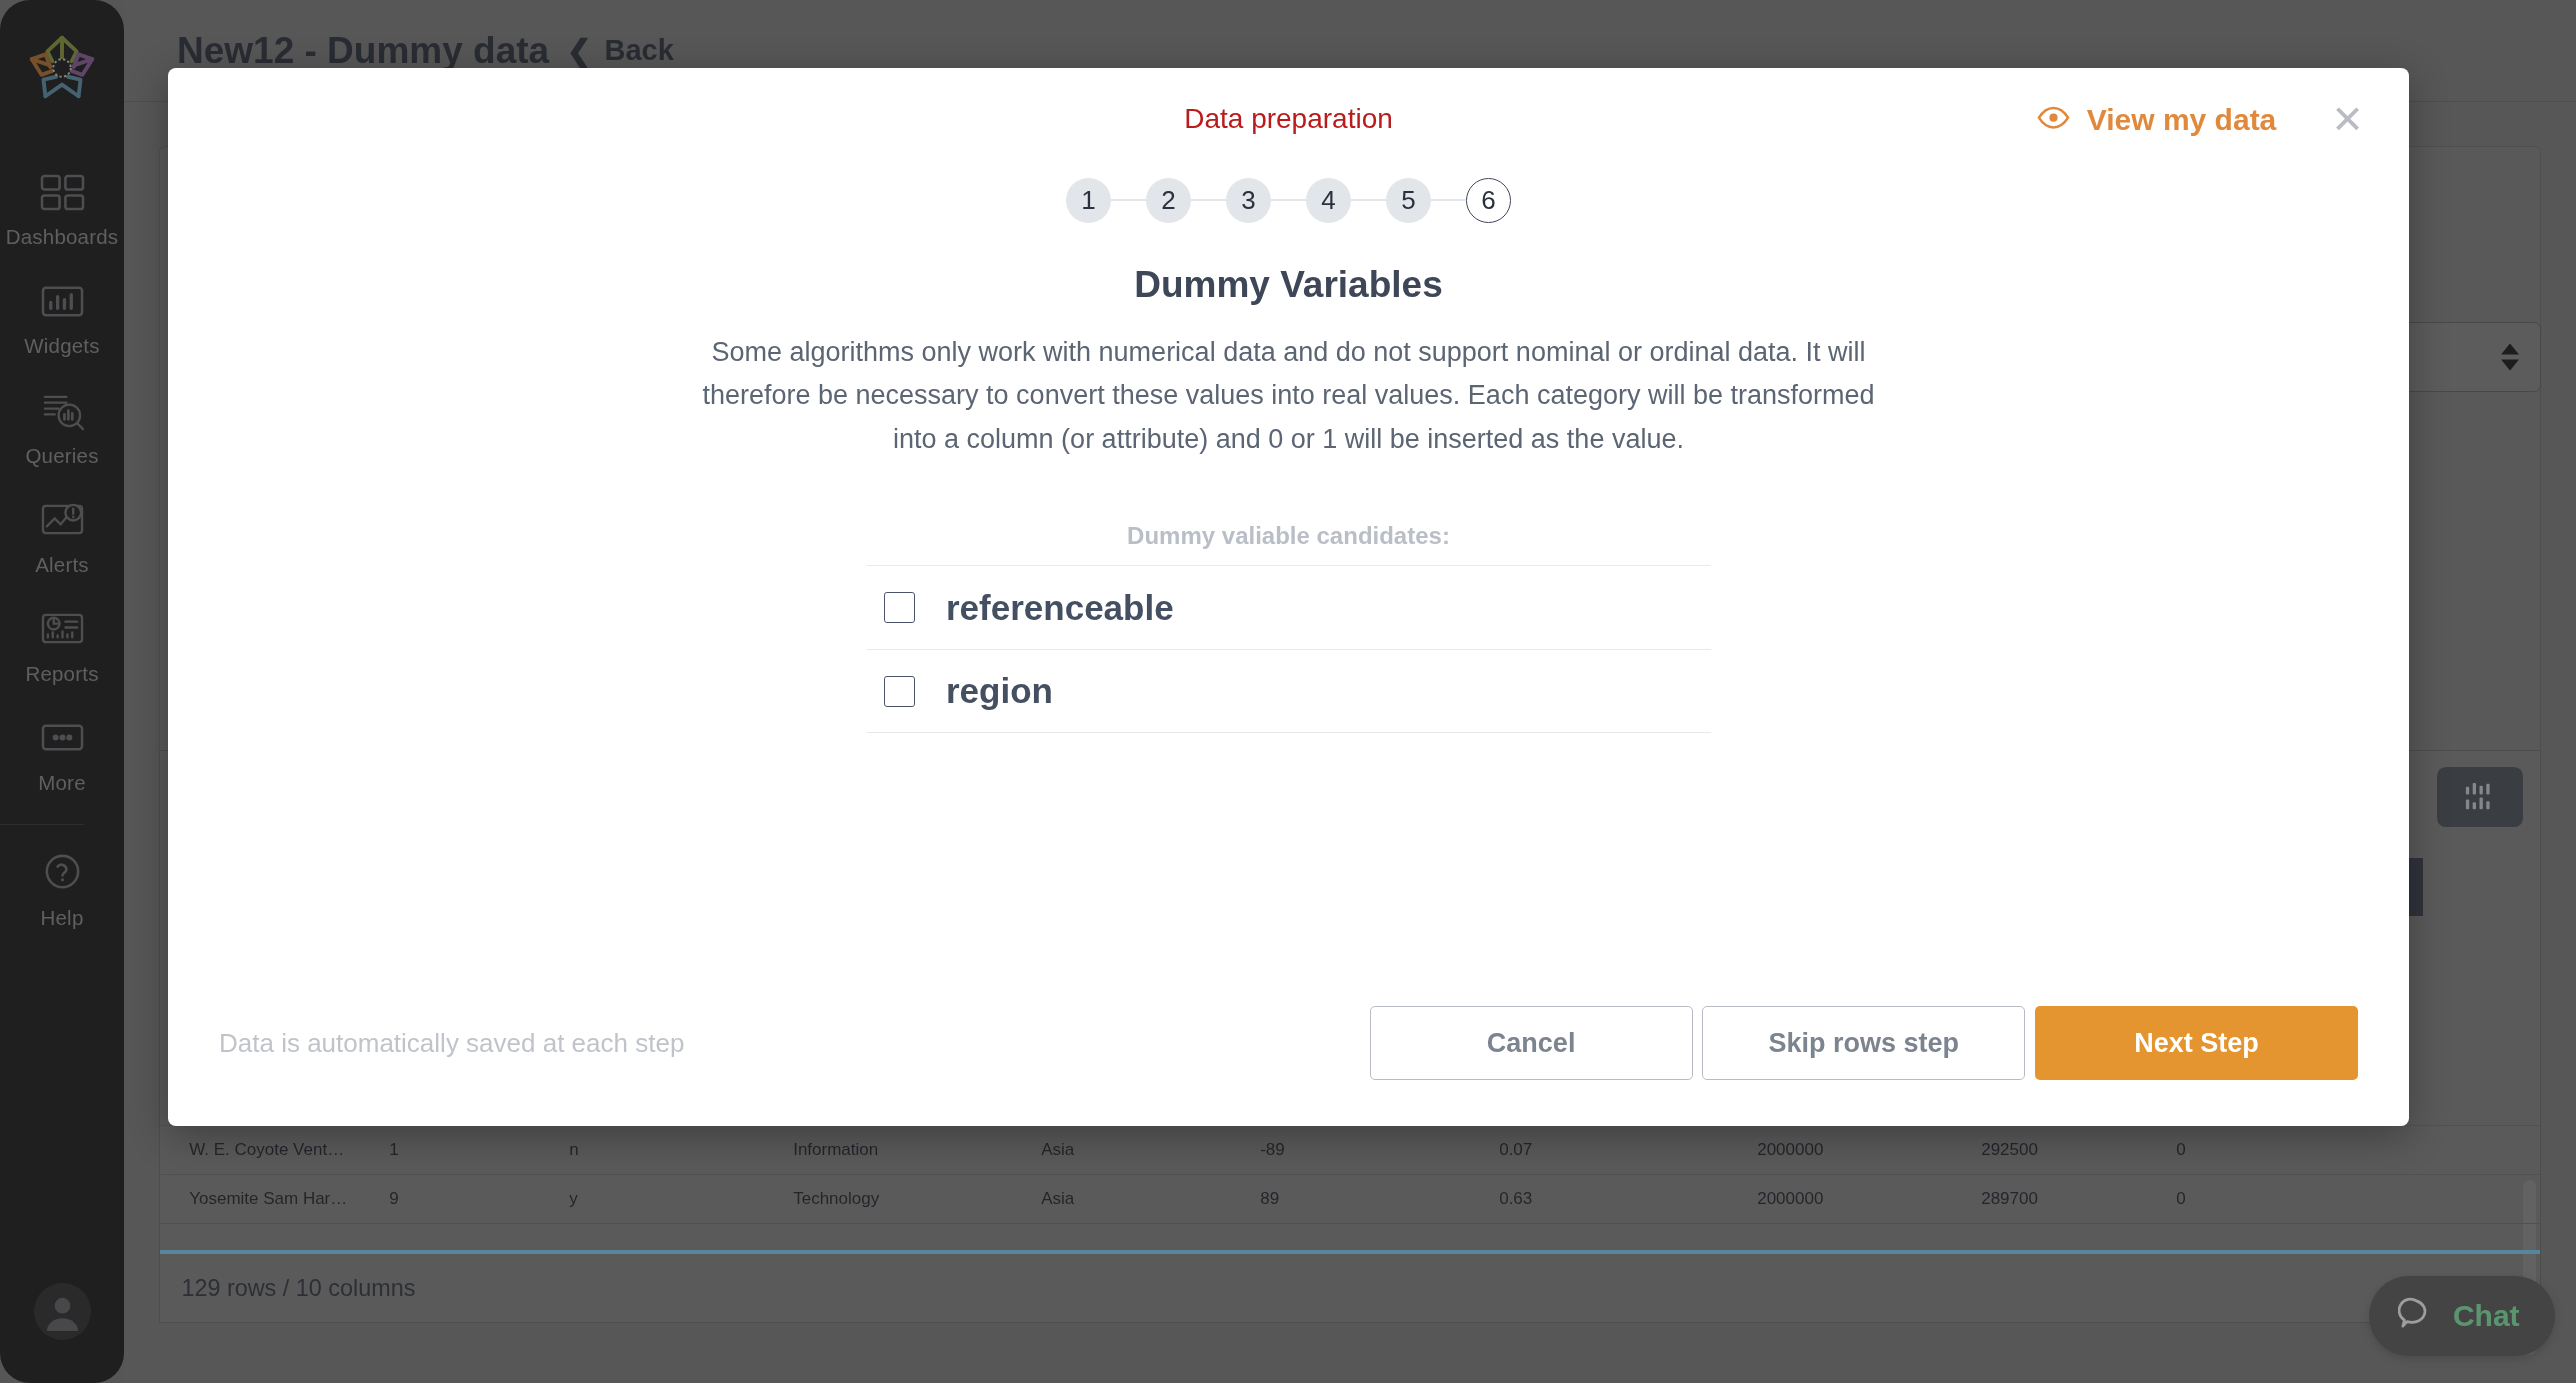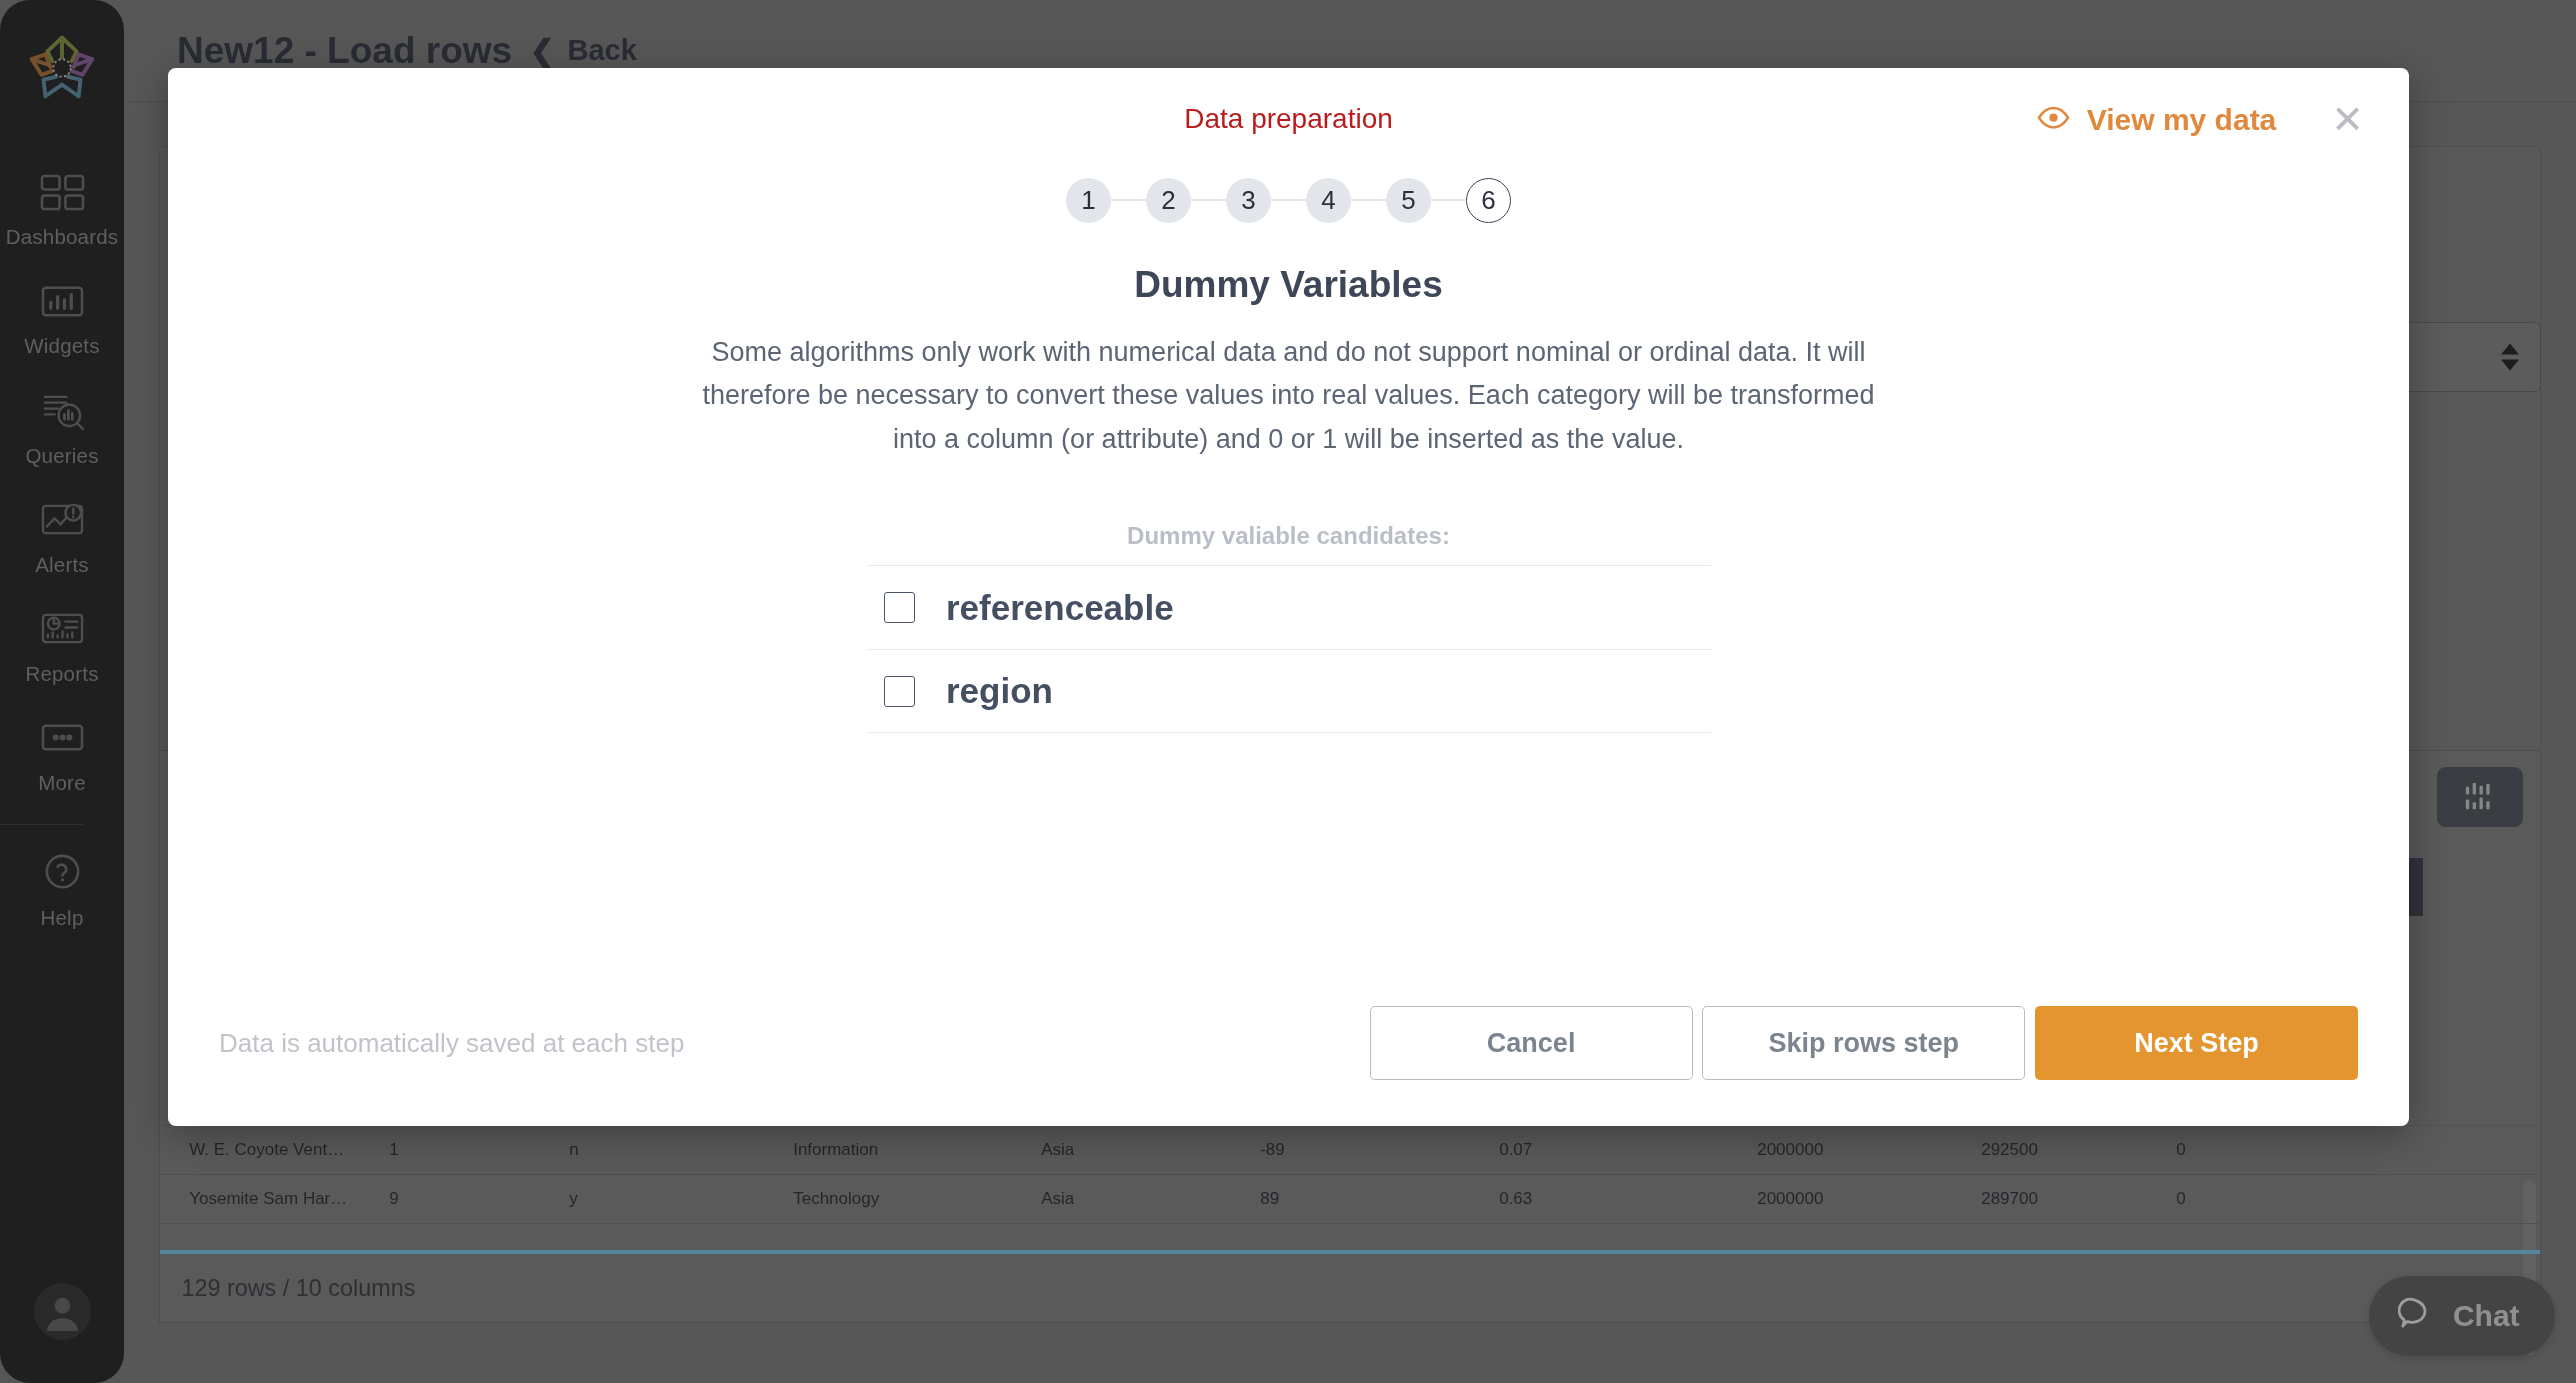--- a/index.html
+++ b/index.html
@@ -84,21 +84,21 @@
   .gc8 { width: 195px; }
 
   .grid-footer { position: absolute; left: 0; right: 0; bottom: 0; height: 72px;
     border-top: 4px solid #7dd3fc; display: flex; align-items: center;
     padding-left: 21.4px; font-size: 23.4px; color: #31353d; }
 
   .chat-btn { position: absolute; right: 21.4px; bottom: 27px; height: 80px;
     padding: 0 35px 0 29px; border-radius: 40px; background: #5b5b5b;
     display: flex; align-items: center; gap: 17.5px; cursor: pointer;
     box-shadow: 0 2.9px 9.7px rgba(0,0,0,.18); }
-  .chat-label { color: #e5e5e5; font-size: 30px; font-weight: bold; }
+  .chat-label { color: #86efac; font-size: 30px; font-weight: bold; }
 
   
   .scrim { position: absolute; inset: 0; background: rgba(40,40,40,0.45); }
 
   
   .modal { position: absolute; left: 168px; top: 68px;
     width: 2241px; height: 1058px; background: #fff; border-radius: 7.8px;
     box-shadow: 0 9.7px 39px rgba(0,0,0,.30); }
 
   .modal-head { position: relative; height: 94px; }
@@ -266,21 +266,21 @@
           <circle cx="20" cy="14" r="8"></circle>
           <path d="M4 40 a16 13 0 0 1 32 0 z"></path>
         </svg>
       </div>
     </div>
   </div>
 
   <div class="main">
 
     <div class="topbar">
-      <div class="topbar-title">New12 - Load rows</div>
+      <div class="topbar-title">New12 - Dummy data</div>
       <div class="topbar-back">
         <span class="chev-left">❮</span>
         <span>Back</span>
       </div>
     </div>
 
     <div class="bg-card">
       <div class="bg-dot" style="left:21.4px; top:60px;"></div>
       <div class="bg-dot" style="left:21.4px; top:385px;"></div>
     </div>

